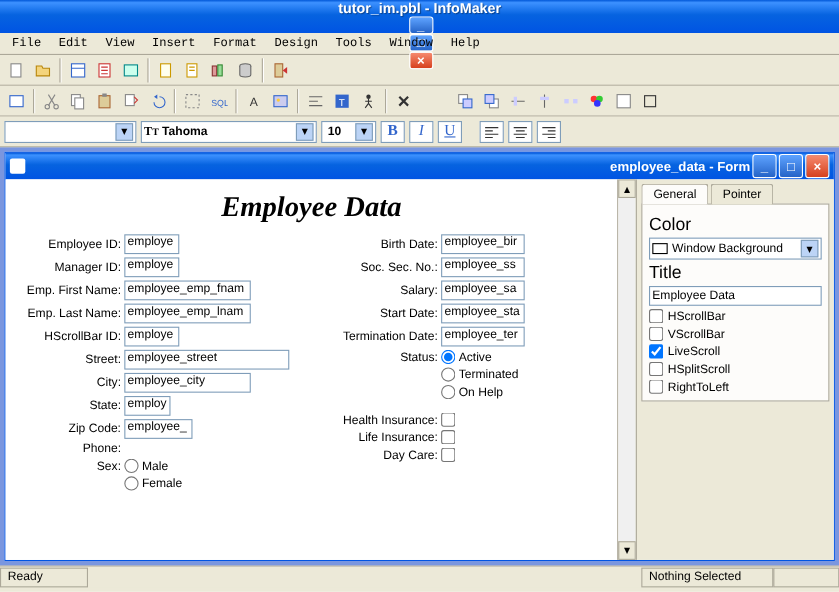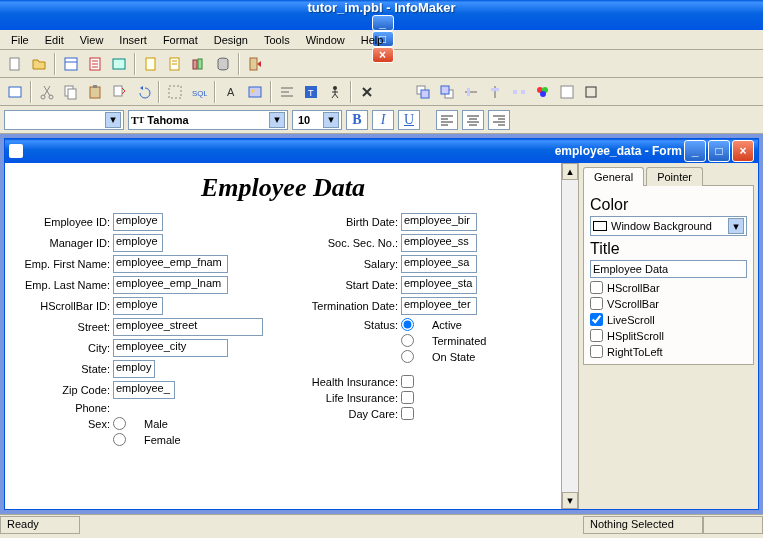--- a/index.html
+++ b/index.html
@@ -5,21 +5,21 @@
 * { box-sizing: border-box; margin: 0; padding: 0; }
 body { font-family: Tahoma, sans-serif; font-size: 11px; background: #ece9d8; width: 763px; height: 538px; overflow: hidden; }
 
 .titlebar { background: linear-gradient(to bottom, #0158d8 0%, #3d91ff 8%, #0663e0 45%, #0054e3 100%); height: 30px; display: flex; align-items: center; padding: 0 4px; color: #fff; flex-direction: column; }
 .titlebar .icon { width: 16px; height: 16px; background: #d44; border-radius: 50%; margin-right: 4px; }
 .titlebar .title { flex: 1; font-weight: bold; font-size: 13px; text-shadow: 1px 1px 1px rgba(0,0,0,.4); }
 .winbtn { width: 22px; height: 22px; margin-left: 2px; border: 1px solid #fff; border-radius: 3px; display: flex; align-items: center; justify-content: center; font-weight: bold; color: #fff; font-size: 12px; }
 .winbtn.min, .winbtn.max { background: linear-gradient(#5ea3ff,#2563c7); }
 .winbtn.close { background: linear-gradient(#f68b6f,#d6401e); }
 
-.menubar { background: #ece9d8; height: 20px; display: flex; align-items: center; padding: 0 4px; gap: 2px; border-bottom: 1px solid #aca899; }
+.menubar { background: #ece9d8; height: 20px; display: flex; align-items: center; padding: 0 4px; gap: 2px; border-bottom: 1px solid #aca899; font-family: Liberation Mono, monospace; }
 .menubar span { padding: 2px 7px; cursor: default; }
 
 .toolbar { background: #ece9d8; display: flex; align-items: center; padding: 2px 4px; gap: 2px; border-bottom: 1px solid #aca899; min-height: 28px; flex-wrap: wrap; }
 .tbtn { width: 22px; height: 22px; border: 1px solid transparent; display: flex; align-items: center; justify-content: center; }
 .tbtn svg { width: 16px; height: 16px; }
 .tsep { width: 2px; height: 22px; border-left: 1px solid #aca899; border-right: 1px solid #fff; margin: 0 2px; }
 
 .fontrow { background: #ece9d8; display: flex; align-items: center; padding: 2px 4px; gap: 4px; border-bottom: 1px solid #aca899; min-height: 28px; }
 .combo { border: 1px solid #7f9db9; background: #fff; height: 20px; display: flex; align-items: center; padding: 0 2px; }
 .combo .arrow { width: 16px; height: 16px; background: #bcd4f6; border: 1px solid #7f9db9; margin-left: 2px; display: flex; align-items: center; justify-content: center; }
@@ -48,21 +48,21 @@
 .chk { display: flex; align-items: center; margin-top: 3px; gap: 4px; }
 .chk input { width: 13px; height: 13px; }
 
 .formheading { text-align: center; font-family: 'Times New Roman', serif; font-size: 26px; font-weight: bold; font-style: italic; padding: 10px 0; }
 .formgrid { display: flex; padding: 0 8px; gap: 30px; }
 .col { display: flex; flex-direction: column; gap: 3px; }
 .frow { display: flex; align-items: center; }
 .flabel { width: 100px; text-align: right; padding-right: 3px; font-size: 11px; }
 .col.right .flabel { width: 108px; }
 .finput { border: 1px solid #7f9db9; background: #fff; height: 18px; padding: 0 2px; font-size: 11px; overflow: hidden; white-space: nowrap; }
-.radio { display: flex; align-items: center; gap: 18px; font-size: 11px; }
+.radio { display: flex; align-items: center; gap: 3px; font-size: 11px; }
 .radio input { width: 13px; height: 13px; }
 .status { height: 20px; background: #ece9d8; border-top: 1px solid #aca899; display: flex; align-items: center; }
 .status .cell { border: 1px solid #aca899; padding: 1px 6px; height: 18px; font-size: 11px; }
 .status .spacer { flex: 1; }
 .colorswatch { width: 14px; height: 10px; border: 1px solid #000; background: #fff; display: inline-block; margin-right: 4px; }
 </style>
 </head>
 <body>
 
 <div class="titlebar">
@@ -418,21 +418,21 @@
                 <div class="flabel"></div>
                 <div class="radio">
                   <input type="radio" style="">
                   <span>Terminated</span>
                 </div>
               </div>
             <div class="frow">
                 <div class="flabel"></div>
                 <div class="radio">
                   <input type="radio" style="">
-                  <span>On State</span>
+                  <span>On Help</span>
                 </div>
               </div>
             <div style="height:6px"></div>
             <div class="frow">
                 <div class="flabel">Health Insurance:</div>
                 <input type="checkbox" style="">
               </div>
             <div class="frow">
                 <div class="flabel">Life Insurance:</div>
                 <input type="checkbox" style="">

